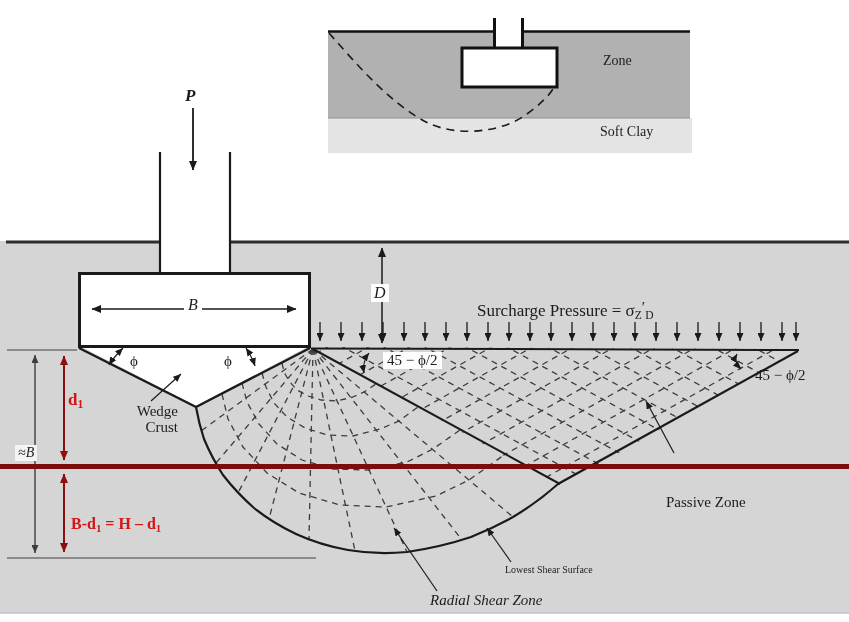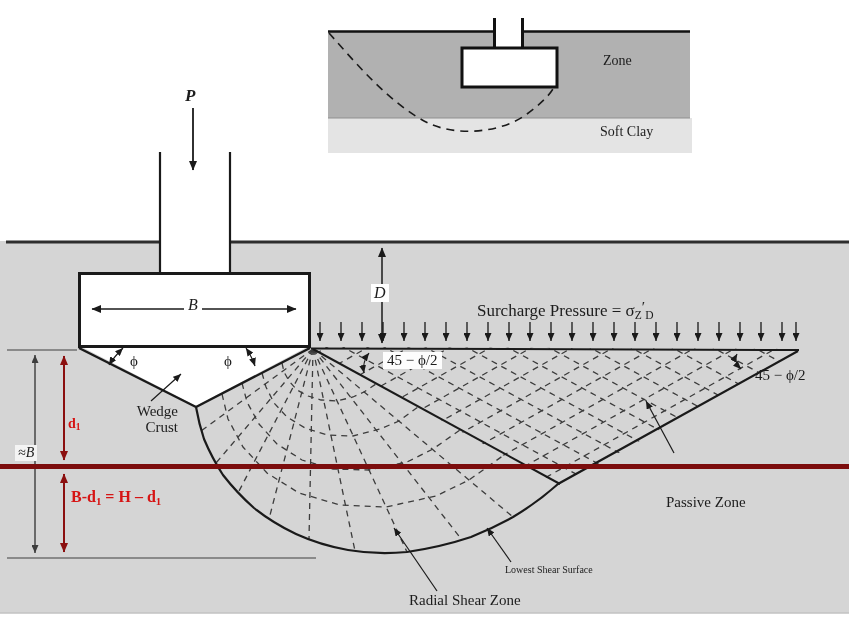--- a/index.html
+++ b/index.html
@@ -209,29 +209,29 @@
 
 <div class="lbl ctr" style="left:112px;top:403px;width:66px;font-size:15px;line-height:16px;text-align:right;">
   <div>Wedge</div>
   <div>Crust</div>
 </div>
 
 <div class="lbl" id="passive-label" style="left:666px;top:450px;font-size:15px;">Passive Zone</div>
 
 <div class="lbl" style="left:505px;top:564px;font-size:10px;">Lowest Shear Surface</div>
 
-<div class="lbl" style="left:409px;top:592px;font-size:15px;">Radial Shear Zone</div>
+<div class="lbl" style="left:430px;top:592px;font-size:15px;font-style:italic;">Radial Shear Zone</div>
 
 <div class="lbl" style="left:15px;top:445px;font-size:14px;font-style:italic;background:#f4f4f4;padding:0 3px;">≈B</div>
 
-<div class="lbl redtxt" style="left:68px;top:416px;font-size:14px;">
+<div class="lbl redtxt" style="left:68px;top:390px;font-size:17px;">
   <span>d</span><span class="sub">1</span>
 </div>
 
-<div class="lbl redtxt" style="left:71px;top:488px;font-size:16px;">
+<div class="lbl redtxt" style="left:71px;top:515px;font-size:16px;">
   <span>B-d</span><span class="sub">1</span><span> = H – d</span><span class="sub">1</span>
 </div>
 
 <div class="lbl" style="left:603px;top:53px;font-size:14px;">Zone</div>
 
 <div class="lbl" style="left:600px;top:124px;font-size:14px;">Soft Clay</div>
 
 
 </div>
 

